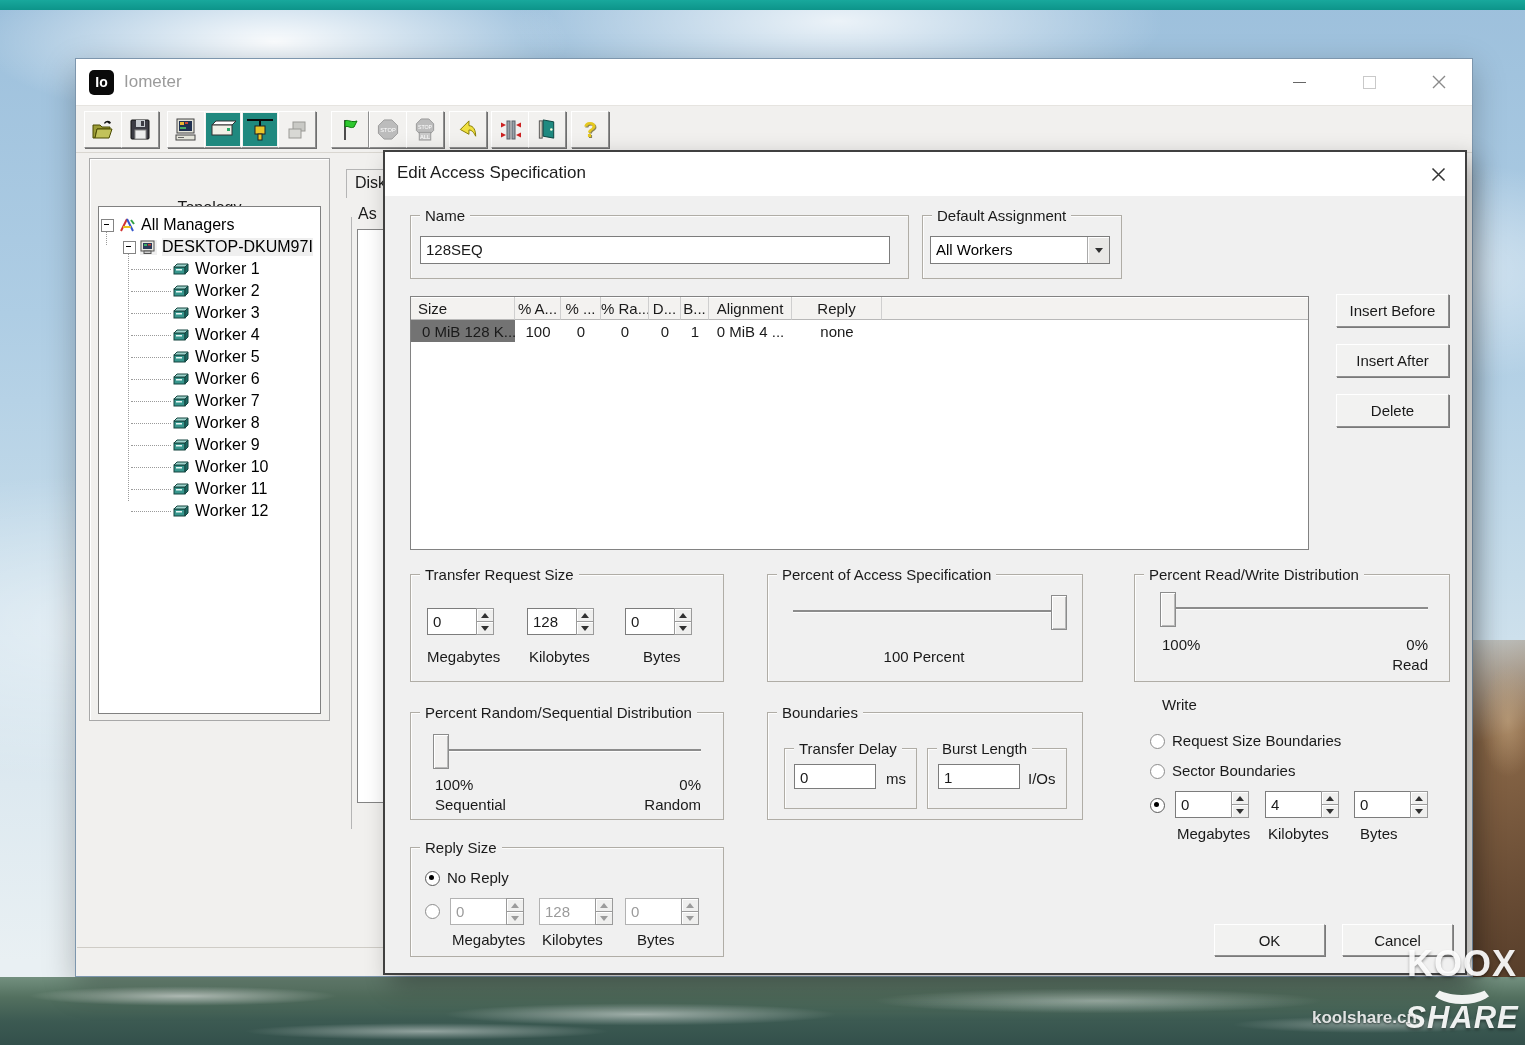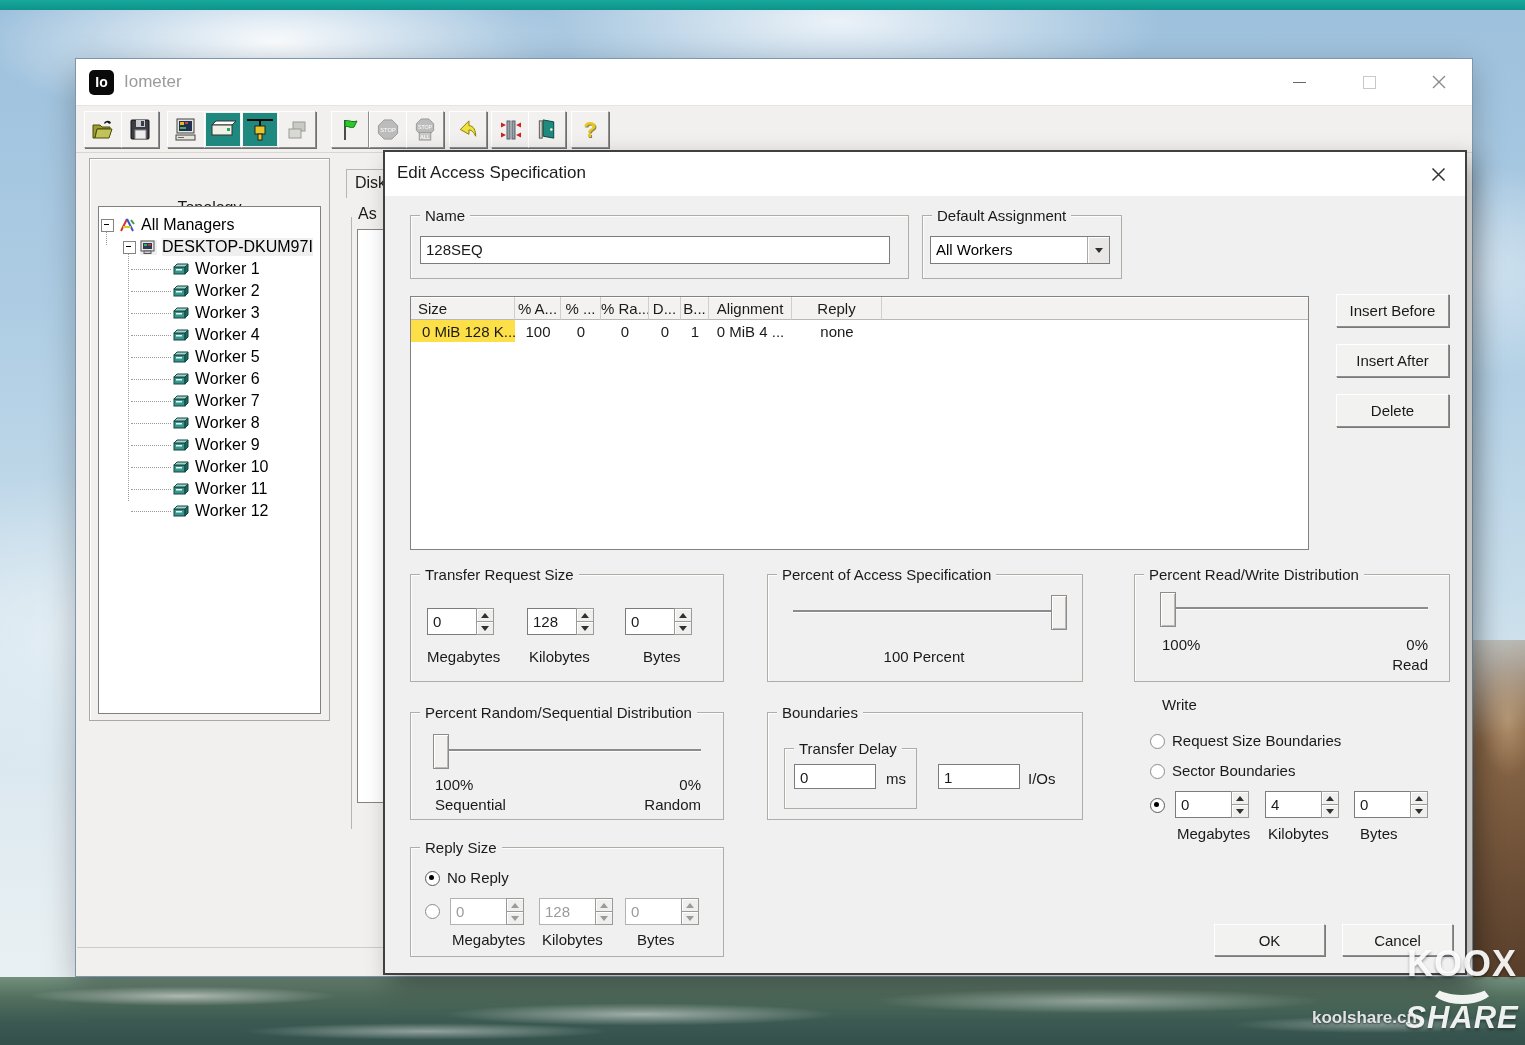--- a/index.html
+++ b/index.html
@@ -75,21 +75,21 @@
   .tri-dn{width:0;height:0;border-left:4px solid transparent;border-right:4px solid transparent;border-top:5px solid #303030;}
   .tri-up{width:0;height:0;border-left:4px solid transparent;border-right:4px solid transparent;border-bottom:5px solid #303030;}
 
   
   .spec-table{position:absolute;left:25px;top:144px;width:899px;height:254px;background:#fff;border:1px solid #828282;box-sizing:border-box;}
   .thead{display:flex;height:23px;}
   .th{box-sizing:border-box;background:#f3f2f0;border-right:1px solid #cfcfcf;border-bottom:1px solid #b8b8b8;box-shadow:inset 0 1px 0 #fff;font-size:15px;color:#1a1a1a;padding-top:3px;text-align:center;overflow:hidden;white-space:nowrap;}
   .th.c0{text-align:left;padding-left:7px;}
   .trr{display:flex;height:22px;font-size:15px;color:#1a1a1a;}
   .td{box-sizing:border-box;text-align:center;padding-top:3px;overflow:hidden;white-space:nowrap;}
-  .td.c0{text-align:left;padding-left:11px;background:#fde047;}
+  .td.c0{text-align:left;padding-left:11px;background:#737373;}
   .c0{width:104px;}.c1{width:46px;}.c2{width:40px;}.c3{width:48px;}.c4{width:32px;}.c5{width:28px;}.c6{width:83px;}.c7{width:90px;}.cf{flex:1;border-right:none;}
 
   .wbtn{position:absolute;background:#f2f2f1;border:1px solid #8e8e8e;border-top-color:#ffffff;border-left-color:#ffffff;box-shadow:1px 1px 0 #7a7a7a;font-size:15px;color:#1a1a1a;display:flex;align-items:center;justify-content:center;box-sizing:border-box;}
 
   
   .spinner{position:absolute;display:flex;height:27px;}
   .sp-val{width:49px;background:#fff;border:1px solid #7c7c7c;border-right:none;font-size:15px;color:#1a1a1a;padding:4px 0 0 5px;box-sizing:border-box;}
   .sp-btns{width:18px;display:flex;flex-direction:column;}
   .sp-b{flex:1;background:#efefee;border:1px solid #9a9a9a;display:flex;align-items:center;justify-content:center;box-shadow:inset 1px 1px 0 #fff;}
   .sp-b + .sp-b{border-top:none;}
@@ -553,20 +553,23 @@
     <div class="txt" style="left:216px;top:644px;width:100px;text-align:right;">Random</div>
 
     <div class="group" style="left:382px;top:560px;width:314px;height:106px;">
       <div class="glabel">Boundaries</div>
     </div>
     <div class="group" style="left:399px;top:596px;width:131px;height:59px;">
       <div class="glabel">Transfer Delay</div>
     </div>
     <div class="field" style="left:409px;top:612px;width:82px;height:25px;"><span>0</span></div>
     <div class="txt" style="left:501px;top:618px;">ms</div>
+    <div class="group" style="left:542px;top:596px;width:138px;height:59px;">
+      <div class="glabel">Burst Length</div>
+    </div>
     <div class="field" style="left:553px;top:612px;width:82px;height:25px;"><span>1</span></div>
     <div class="txt" style="left:643px;top:618px;">I/Os</div>
 
     <div class="radio" style="left:765px;top:582px;"></div>
     <div class="txt" style="left:787px;top:580px;max-width:268px;overflow:hidden;">Request Size Boundaries</div>
     <div class="radio" style="left:765px;top:612px;"></div>
     <div class="txt" style="left:787px;top:610px;">Sector Boundaries</div>
     <div class="radio sel" style="left:765px;top:646px;"></div>
     <div class="spinner wide" style="left:790px;top:639px;">
       <div class="sp-val">0</div>

